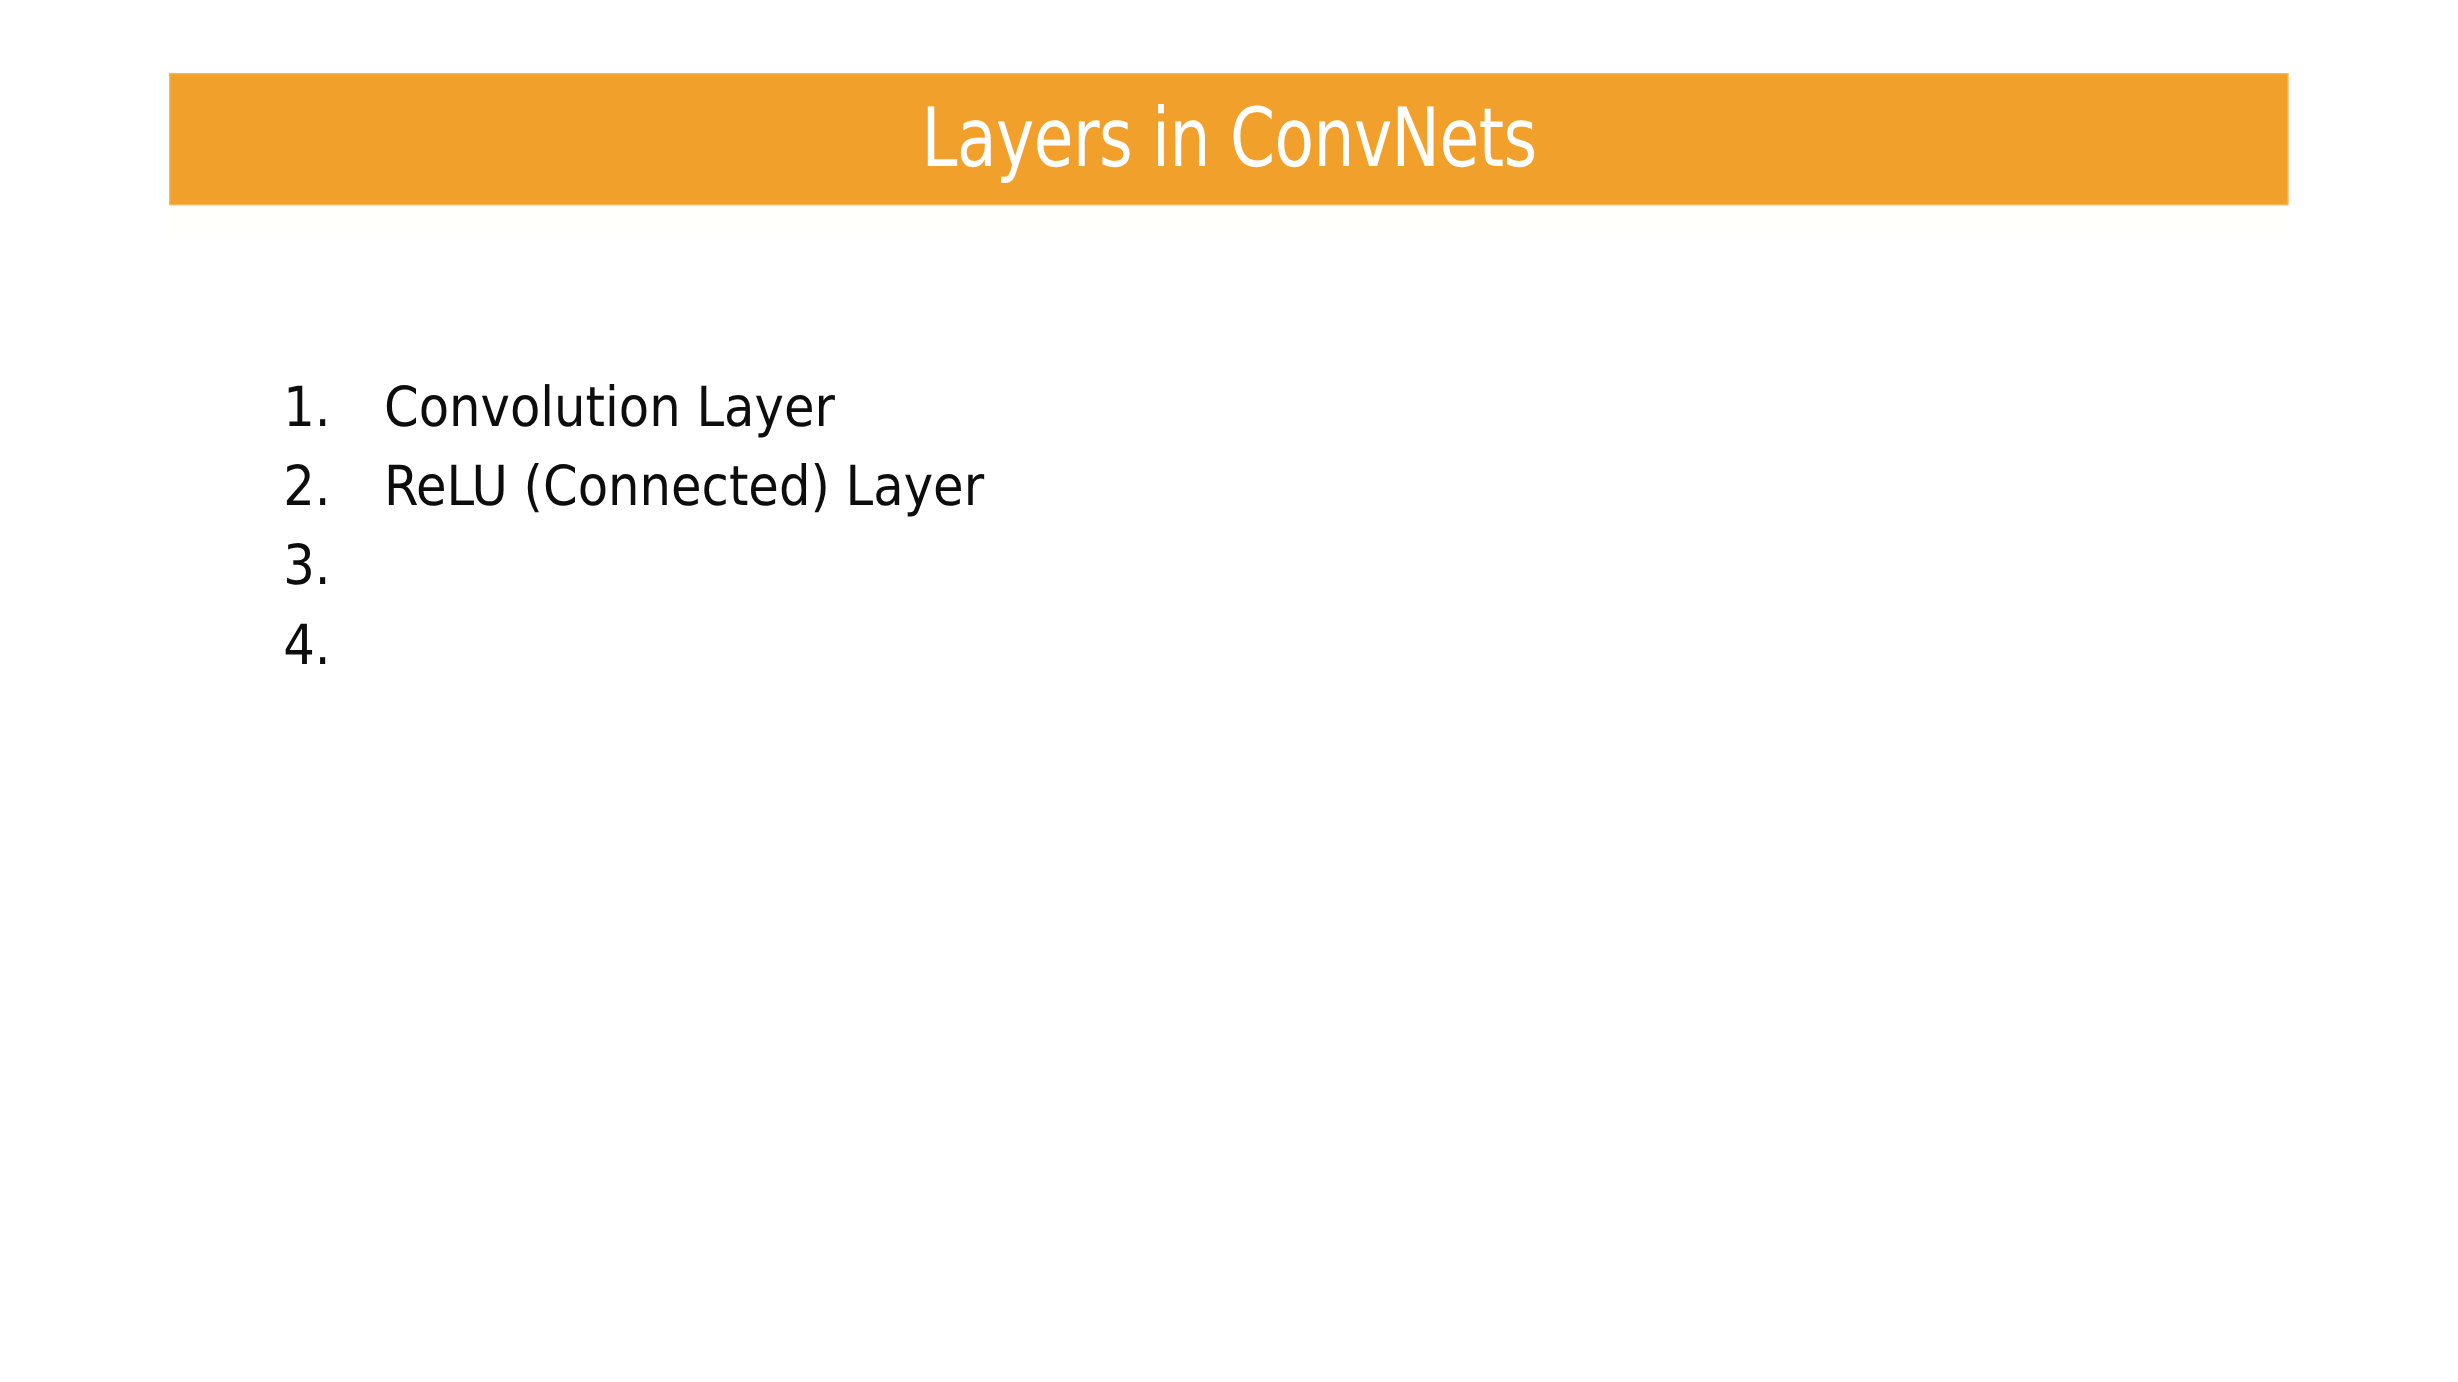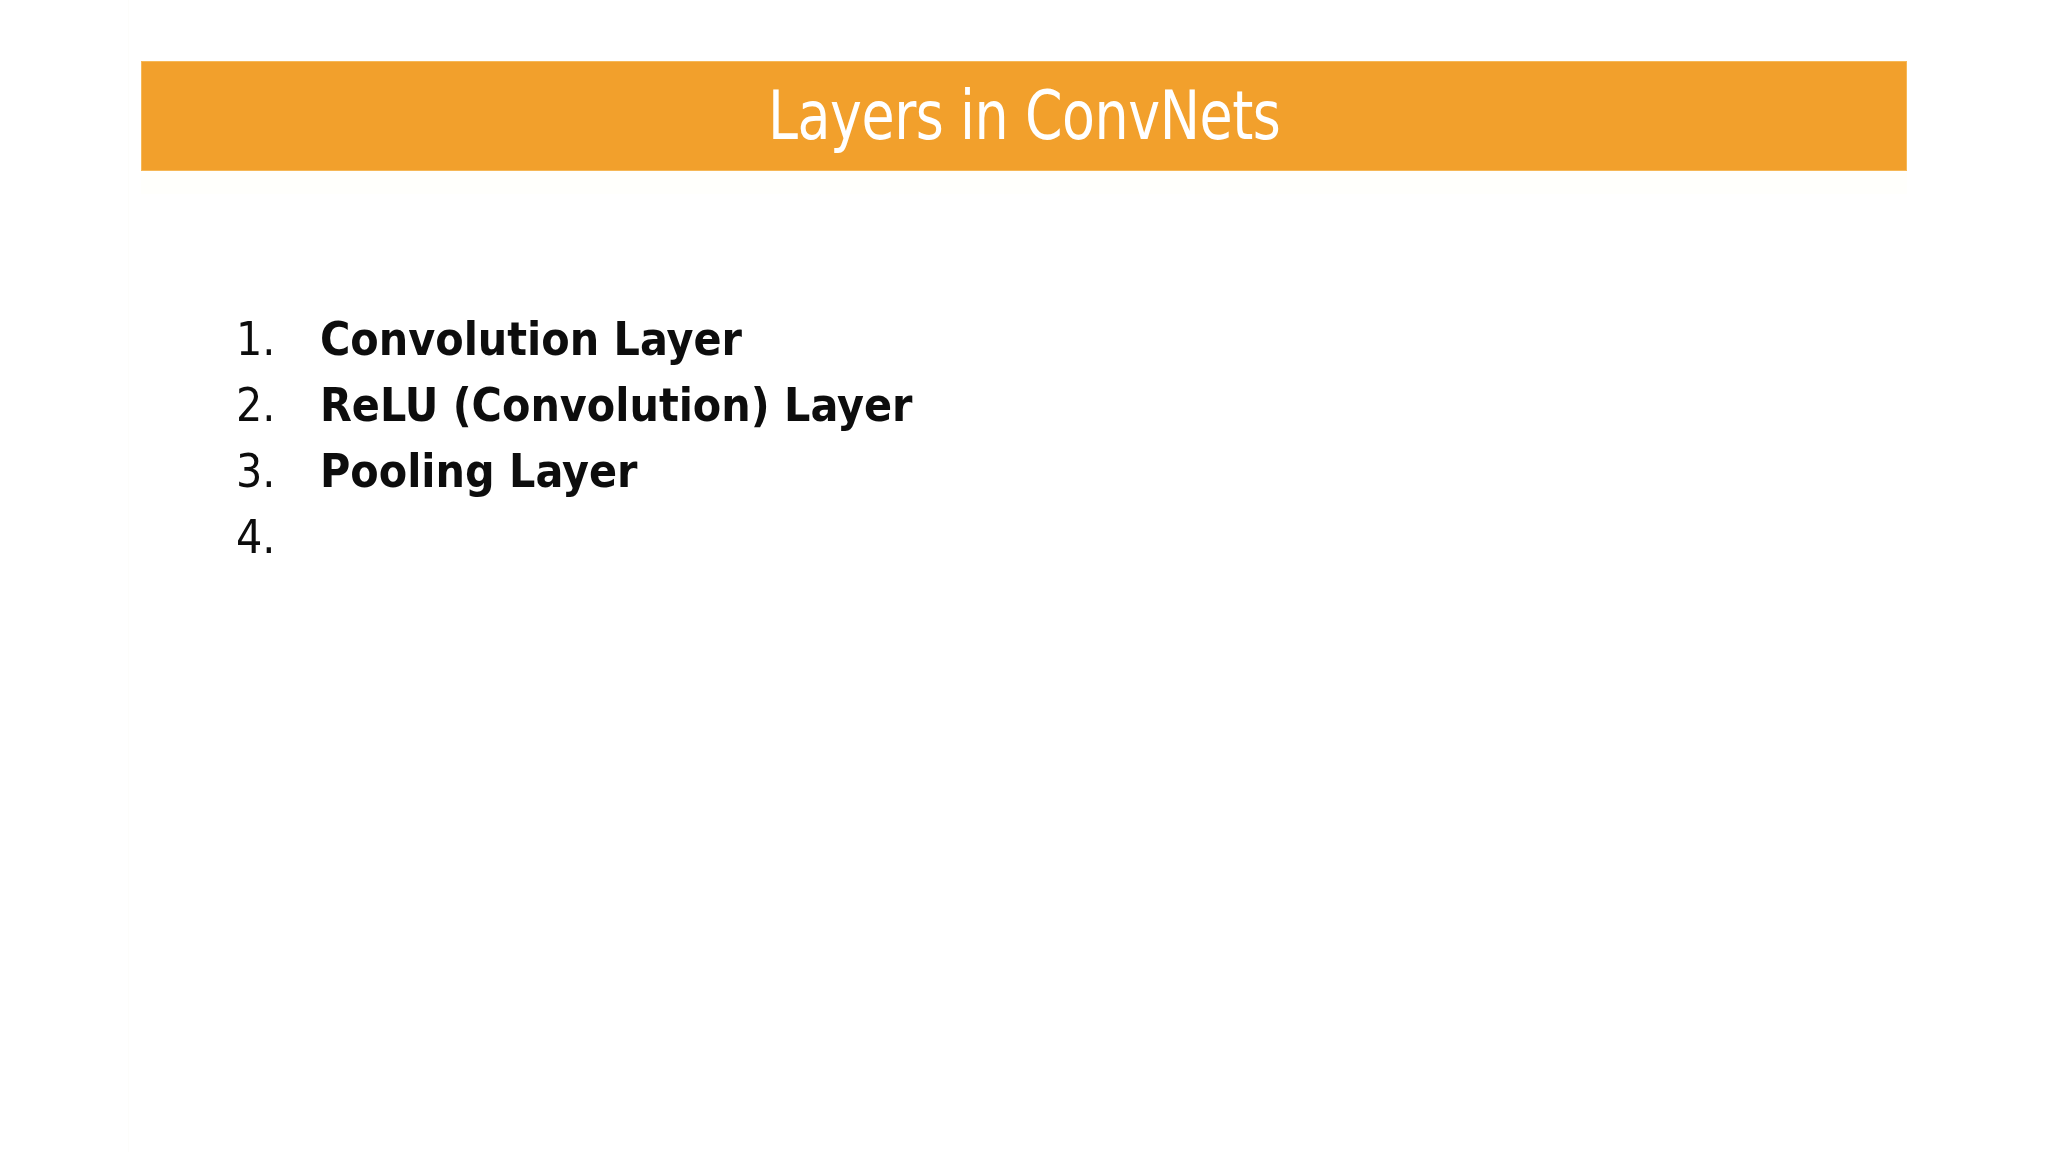--- a/index.html
+++ b/index.html
@@ -90,21 +90,20 @@
   }
 
   .list-marker {
     width: 84px;
     flex: 0 0 84px;
     text-align: left;
   }
 
   .list-label {
     flex: 0 1 auto;
-    font-weight: bold;
   }
 </style>
 </head>
 <body>
 
 <div class="slide">
 
   <div class="slide-content-edge"></div>
 
   <div class="title-banner">
@@ -113,24 +112,23 @@
 
   <div class="banner-underglow"></div>
 
   <ul class="body-list">
     <li class="list-item">
       <span class="list-marker">1.</span>
       <span class="list-label">Convolution Layer</span>
     </li>
     <li class="list-item">
       <span class="list-marker">2.</span>
-      <span class="list-label">ReLU (Convolution) Layer</span>
+      <span class="list-label">ReLU (Connected) Layer</span>
     </li>
     <li class="list-item">
       <span class="list-marker">3.</span>
-      <span class="list-label">Pooling Layer</span>
     </li>
     <li class="list-item">
       <span class="list-marker">4.</span>
     </li>
   </ul>
 
 </div>
 
 </body></html>

